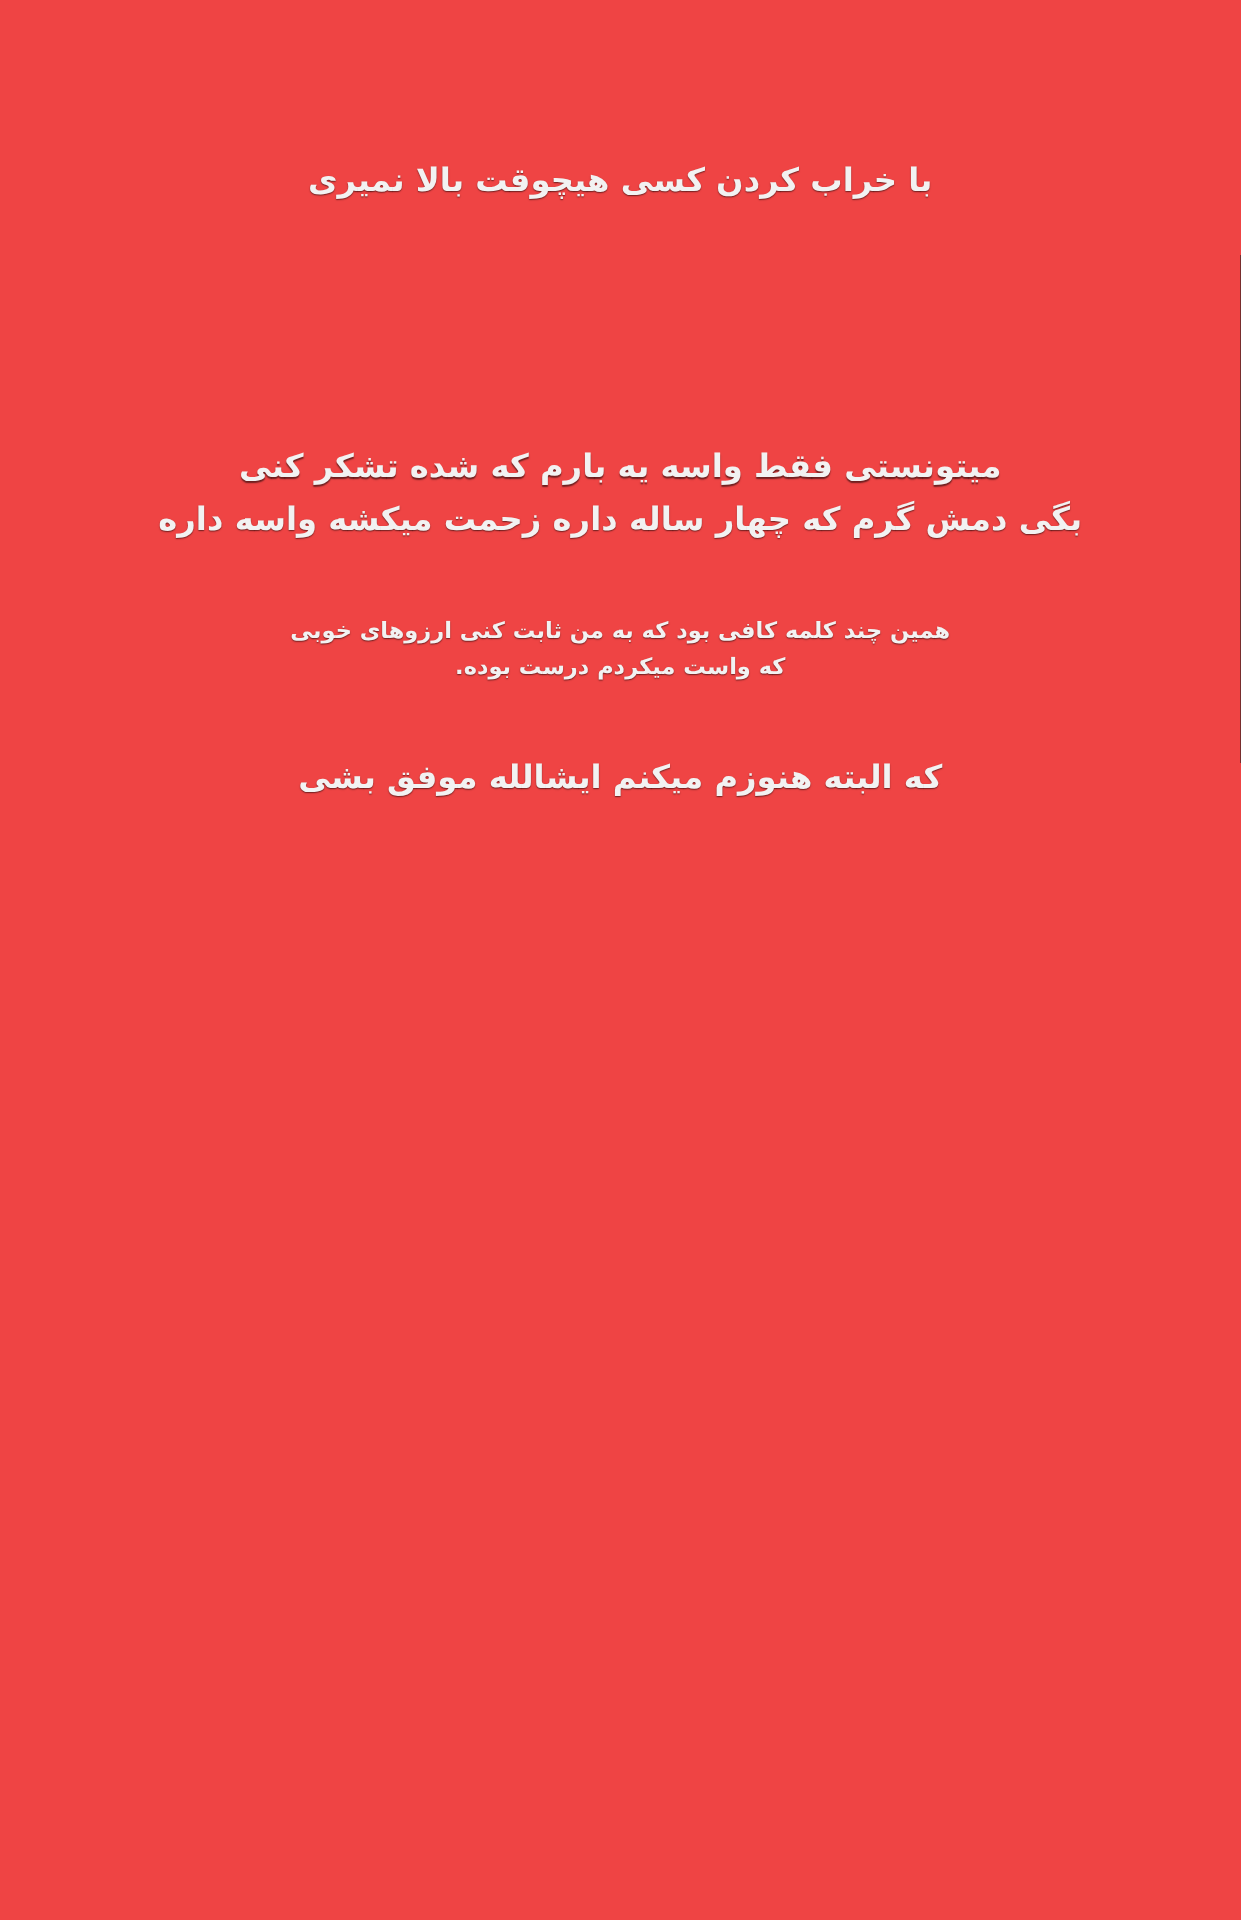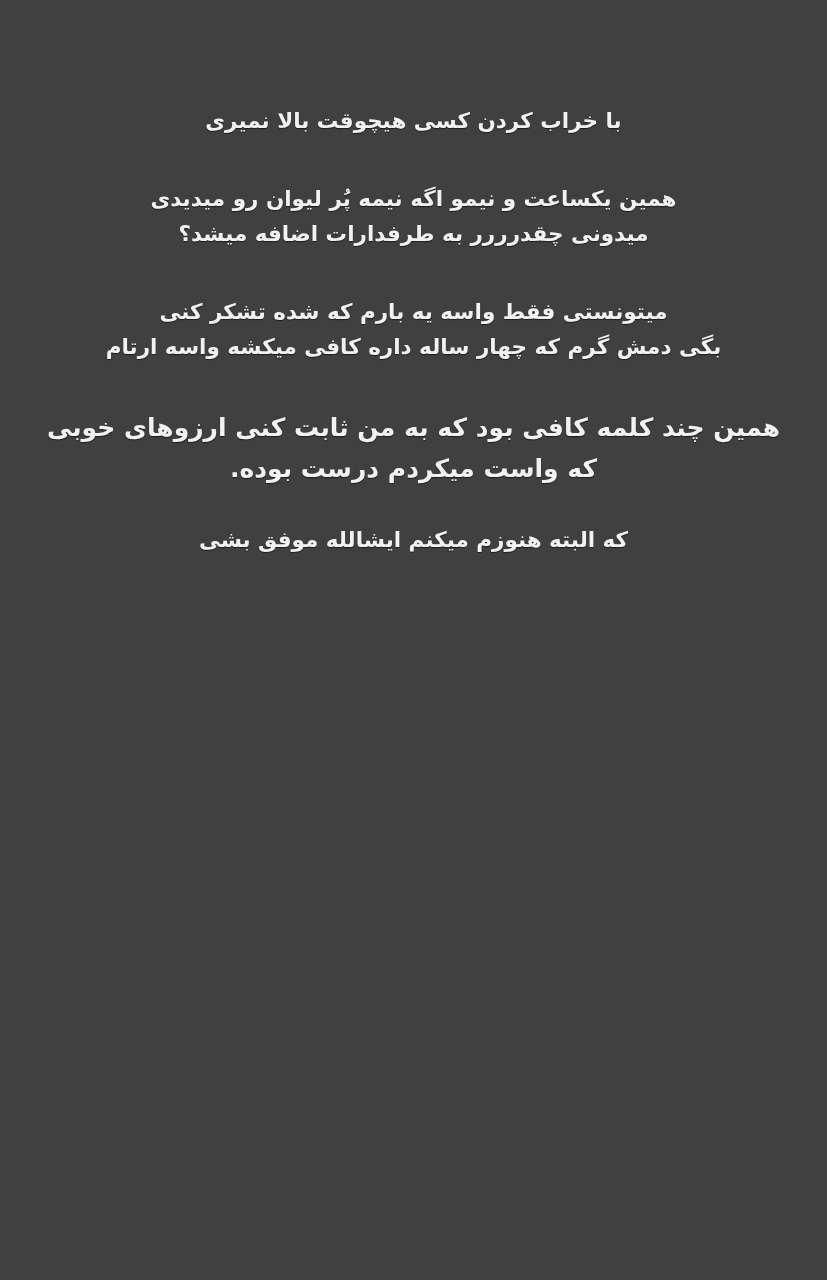--- a/index.html
+++ b/index.html
@@ -5,64 +5,62 @@
 <style>
   html, body {
     margin: 0;
     padding: 0;
     background: #1c1c1c;
   }
   #screen {
     position: relative;
     width: 827px;
     height: 1280px;
-    background: #404040;
+    background: #ef4444;
     overflow: hidden;
     font-family: "DejaVu Sans", "Liberation Sans", sans-serif;
     direction: rtl;
   }
   .block {
     position: absolute;
     width: 100%;
     box-sizing: border-box;
     padding: 0 40px;
     text-align: center;
     color: #f2f2f2;
     font-weight: bold;
     line-height: 1.62;
     letter-spacing: 0.2px;
     text-shadow: 0 1px 1px rgba(0,0,0,0.55);
     white-space: pre-line;
   }
   .b1 { top: 104px;  font-size: 21.5px; }
   .b2 { top: 182px;  font-size: 21.5px; }
   .b3 { top: 295px;  font-size: 21.5px; }
-  .b4 { top: 408px;  font-size: 25px; }
-  .b5 { top: 523px;  font-size: 21.5px; }
+  .b4 { top: 408px;  font-size: 15px; }
+  .b5 { top: 502px;  font-size: 21.5px; }
   .b6 { top: 672px;  font-size: 23.5px; line-height: 1.60; }
   .b7 { top: 965px;  font-size: 21px;  line-height: 1.62; }
   .emoji {
     display: inline-block;
     font-family: "DejaVu Sans", sans-serif;
     font-size: 23px;
     vertical-align: -2px;
   }
 </style>
 </head>
 <body>
 
 <div id="screen">
 
   <div class="block b1">با خراب کردن کسی هیچوقت بالا نمیری</div>
 
-  <div class="block b2">همین یکساعت و نیمو اگه نیمه پُر لیوان رو میدیدی
-میدونی چقدرررر به طرفدارات اضافه میشد؟</div>
 
   <div class="block b3">میتونستی فقط واسه یه بارم که شده تشکر کنی
-بگی دمش گرم که چهار ساله داره کافی میکشه واسه ارتام</div>
+بگی دمش گرم که چهار ساله داره زحمت میکشه واسه داره</div>
 
   <div class="block b4">همین چند کلمه  کافی بود که به من ثابت کنی ارزوهای خوبی
 که واست میکردم درست بوده.</div>
 
   <div class="block b5">که البته هنوزم میکنم ایشالله موفق بشی</div>
 
 
 
 </div>
 

